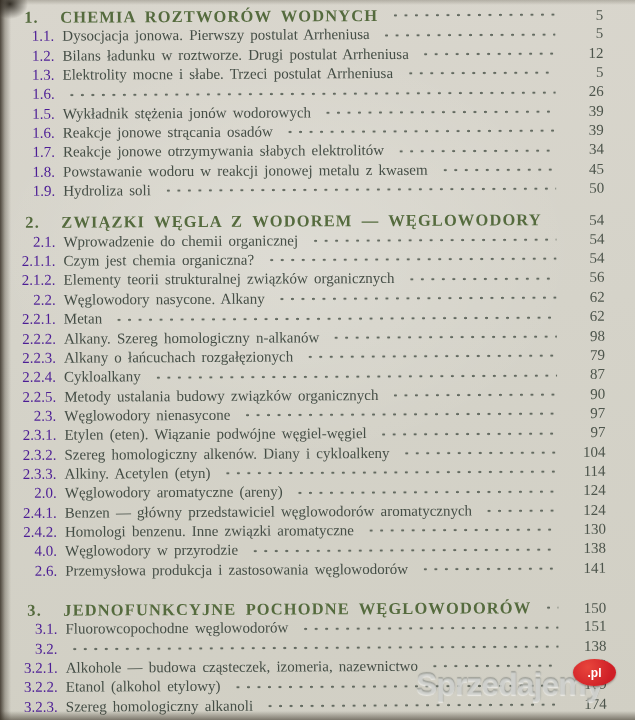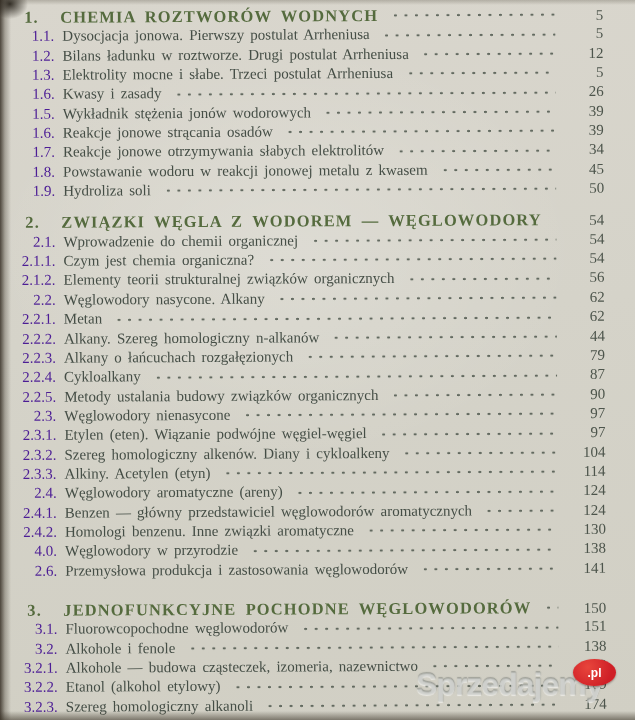--- a/index.html
+++ b/index.html
@@ -88,21 +88,20 @@
       <span class="page">12</span>
     </div>
     <div class="row entry">
       <span class="num">1.3.</span>
       <span class="title">Elektrolity mocne i słabe. Trzeci postulat Arrheniusa</span>
       <span class="dots"></span>
       <span class="page">5</span>
     </div>
     <div class="row entry">
       <span class="num">1.6.</span>
-      <span class="title">Kwasy i zasady</span>
       <span class="dots"></span>
       <span class="page">26</span>
     </div>
     <div class="row entry">
       <span class="num">1.5.</span>
       <span class="title">Wykładnik stężenia jonów wodorowych</span>
       <span class="dots"></span>
       <span class="page">39</span>
     </div>
     <div class="row entry">
@@ -162,21 +161,21 @@
     <div class="row entry">
       <span class="num">2.2.1.</span>
       <span class="title">Metan</span>
       <span class="dots"></span>
       <span class="page">62</span>
     </div>
     <div class="row entry">
       <span class="num">2.2.2.</span>
       <span class="title">Alkany. Szereg homologiczny n-alkanów</span>
       <span class="dots"></span>
-      <span class="page">44</span>
+      <span class="page">98</span>
     </div>
     <div class="row entry">
       <span class="num">2.2.3.</span>
       <span class="title">Alkany o łańcuchach rozgałęzionych</span>
       <span class="dots"></span>
       <span class="page">79</span>
     </div>
     <div class="row entry">
       <span class="num">2.2.4.</span>
       <span class="title">Cykloalkany</span>
@@ -207,21 +206,21 @@
       <span class="dots"></span>
       <span class="page">104</span>
     </div>
     <div class="row entry">
       <span class="num">2.3.3.</span>
       <span class="title">Alkiny. Acetylen (etyn)</span>
       <span class="dots"></span>
       <span class="page">114</span>
     </div>
     <div class="row entry">
-      <span class="num">2.4.</span>
+      <span class="num">2.0.</span>
       <span class="title">Węglowodory aromatyczne (areny)</span>
       <span class="dots"></span>
       <span class="page">124</span>
     </div>
     <div class="row entry">
       <span class="num">2.4.1.</span>
       <span class="title">Benzen — główny przedstawiciel węglowodorów aromatycznych</span>
       <span class="dots"></span>
       <span class="page">124</span>
     </div>
@@ -250,21 +249,20 @@
       <span class="page">150</span>
     </div>
     <div class="row entry">
       <span class="num">3.1.</span>
       <span class="title">Fluorowcopochodne węglowodorów</span>
       <span class="dots"></span>
       <span class="page">151</span>
     </div>
     <div class="row entry">
       <span class="num">3.2.</span>
-      <span class="title">Alkohole i fenole</span>
       <span class="dots"></span>
       <span class="page">138</span>
     </div>
     <div class="row entry">
       <span class="num">3.2.1.</span>
       <span class="title">Alkohole — budowa cząsteczek, izomeria, nazewnictwo</span>
       <span class="dots"></span>
       <span class="page">163</span>
     </div>
     <div class="row entry">

